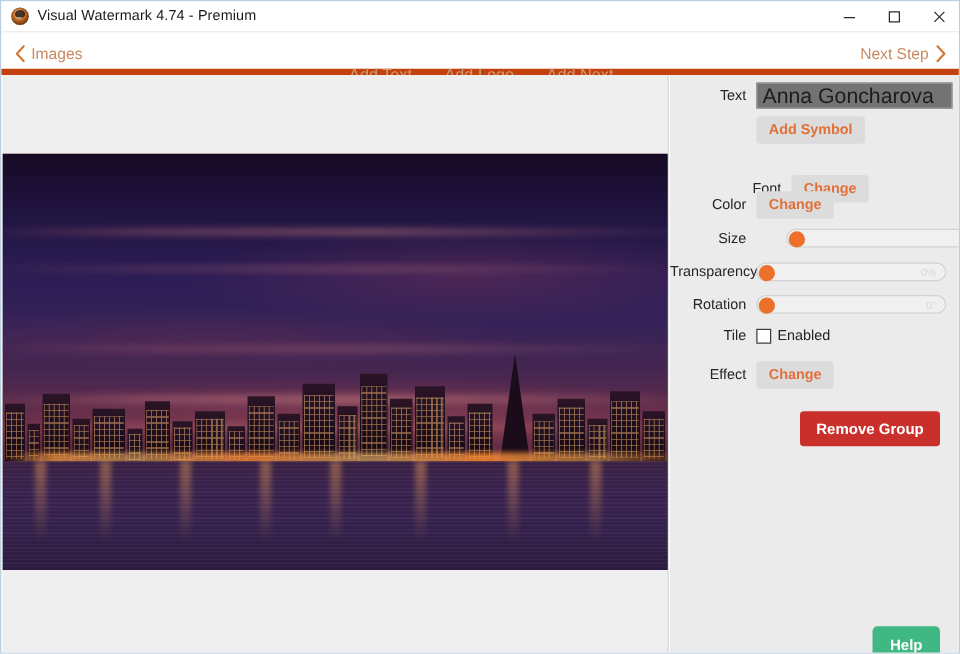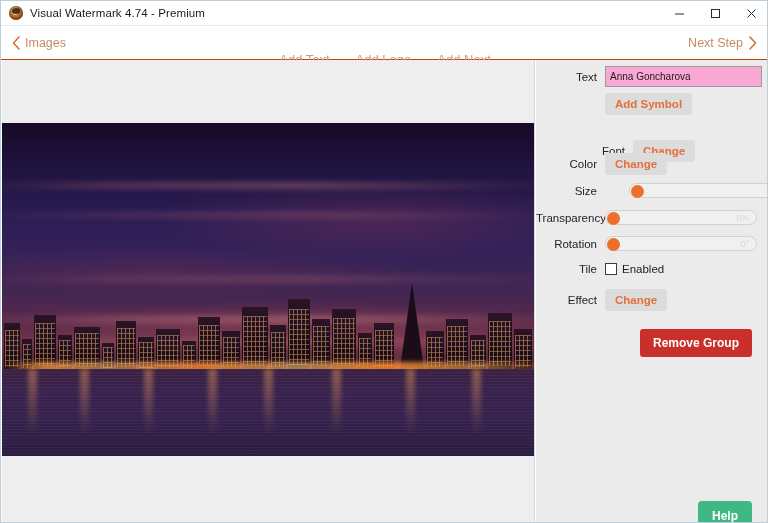--- a/index.html
+++ b/index.html
@@ -44,21 +44,21 @@
     width: 36px; height: 25px; display: flex; align-items: center; justify-content: center;
     color: #2b2b2b;
   }
   .winbtn svg { display: block; }
 
   
   .toolbar {
     position: absolute; top: 25px; left: 0;
     width: 768px; height: 34px;
     background: #ffffff;
-    border-bottom: 1px solid #c2410c;
+    border-bottom: 5px solid #c2410c;
   }
   .tb-left {
     position: absolute; left: 11px; top: 0; height: 34px;
     display: flex; align-items: center; gap: 4px;
     color: #c88a63; font-size: 12.5px;
   }
   .tb-center {
     position: absolute; left: 0; top: 16px; width: 768px; height: 34px;
     display: flex; align-items: center; justify-content: center; gap: 26px;
     pointer-events: none;
@@ -152,22 +152,22 @@
     position: absolute; left: 0; width: 276px;
     display: flex; align-items: center;
   }
   .lbl {
     width: 69px; text-align: right; padding-right: 8px;
     font-size: 11.5px; color: #242424;
   }
   .textinput {
     width: 157px; height: 21px;
     border: 1px solid #9b9b9b;
-    background: #f9a8d4;
-    font-size: 10px; color: #1c1c1c;
+    background: #737373;
+    font-size: 17px; color: #1c1c1c;
     padding: 0 4px; line-height: 19px;
     font-family: "Liberation Sans", sans-serif;
     outline: none;
   }
   .btn-gray {
     background: #dcdcdc; border: none; border-radius: 3px;
     color: #e2703a; font-size: 11.5px; font-weight: bold;
     padding: 5px 10px; font-family: "Liberation Sans", sans-serif;
     cursor: pointer;
   }

